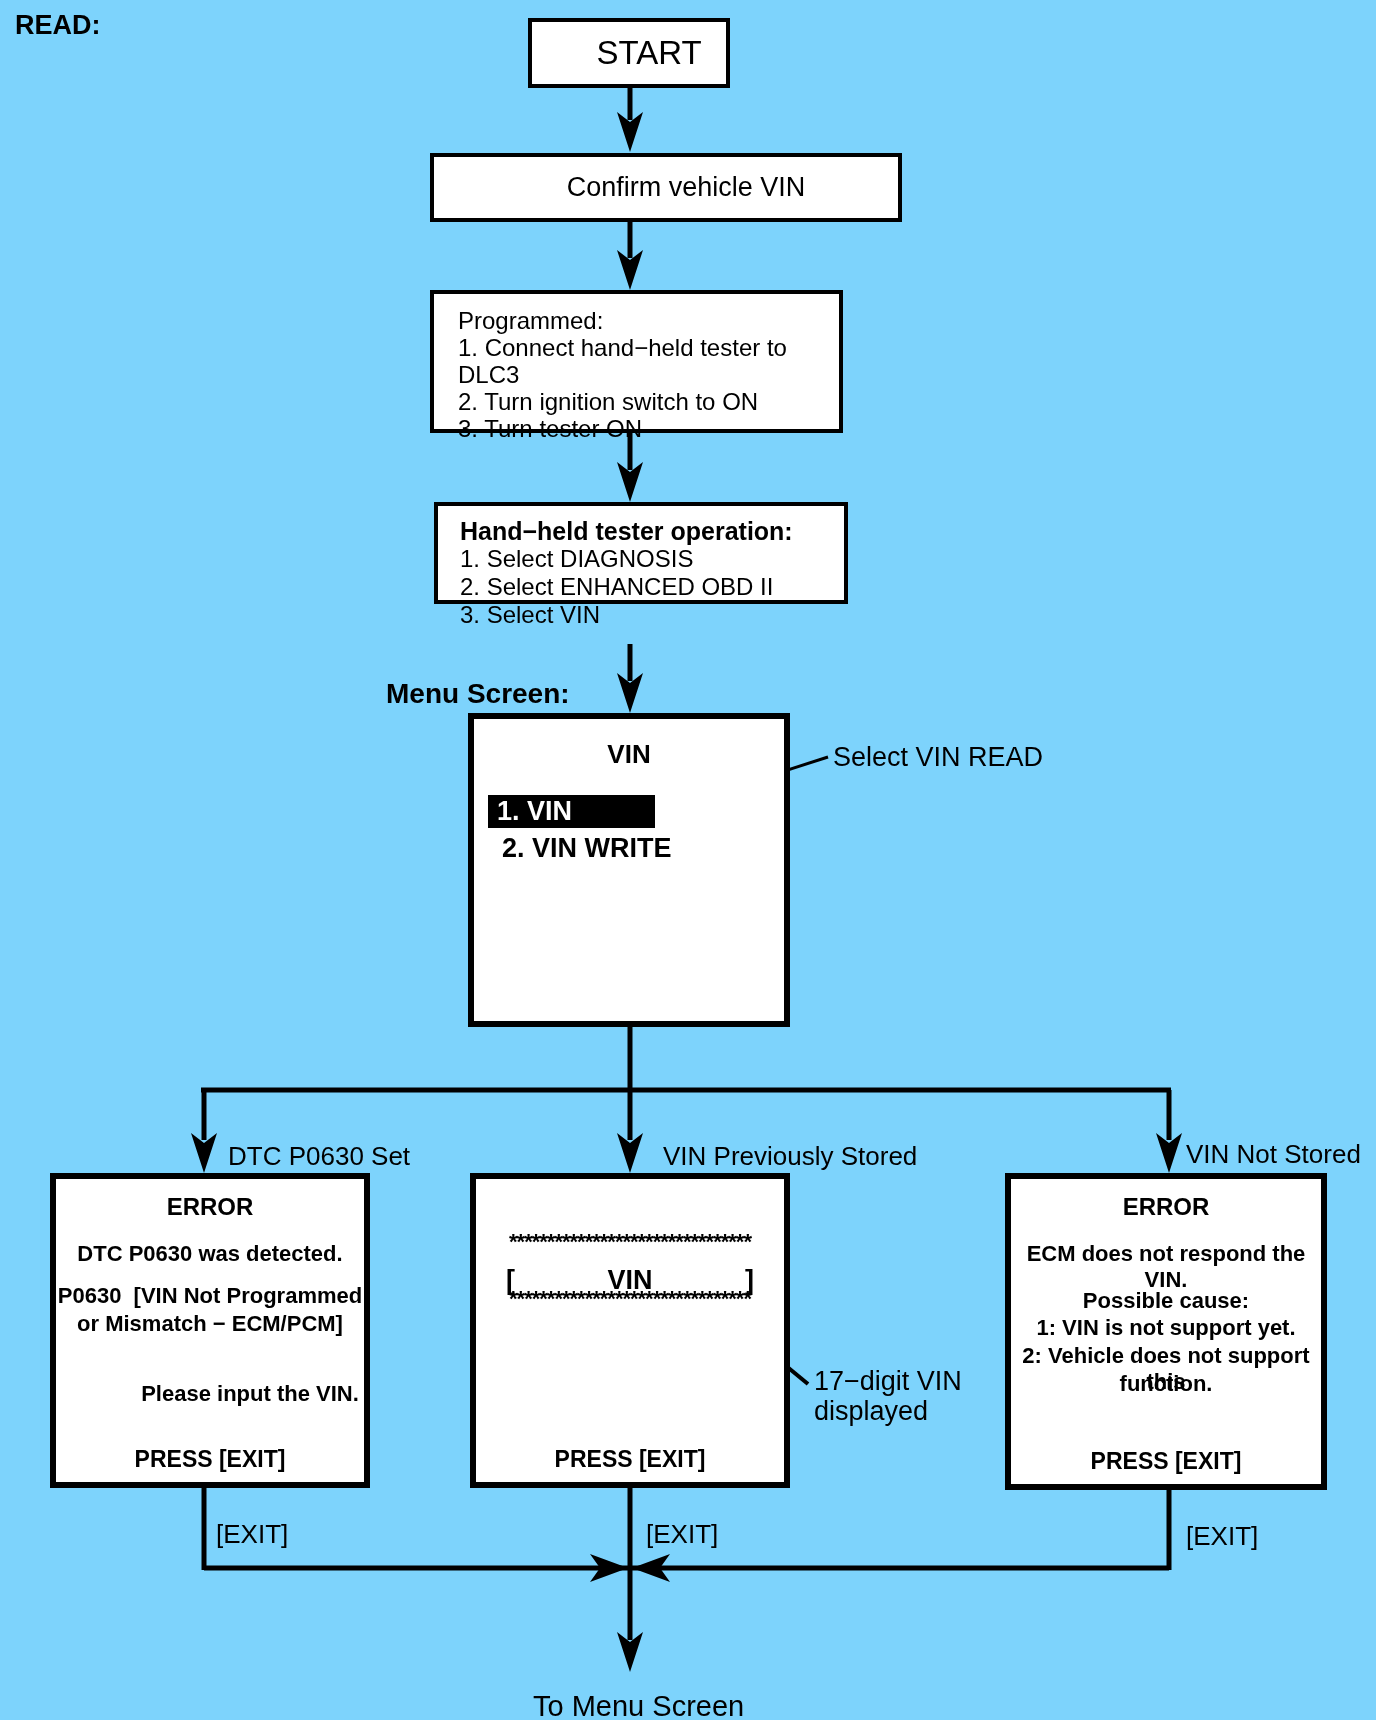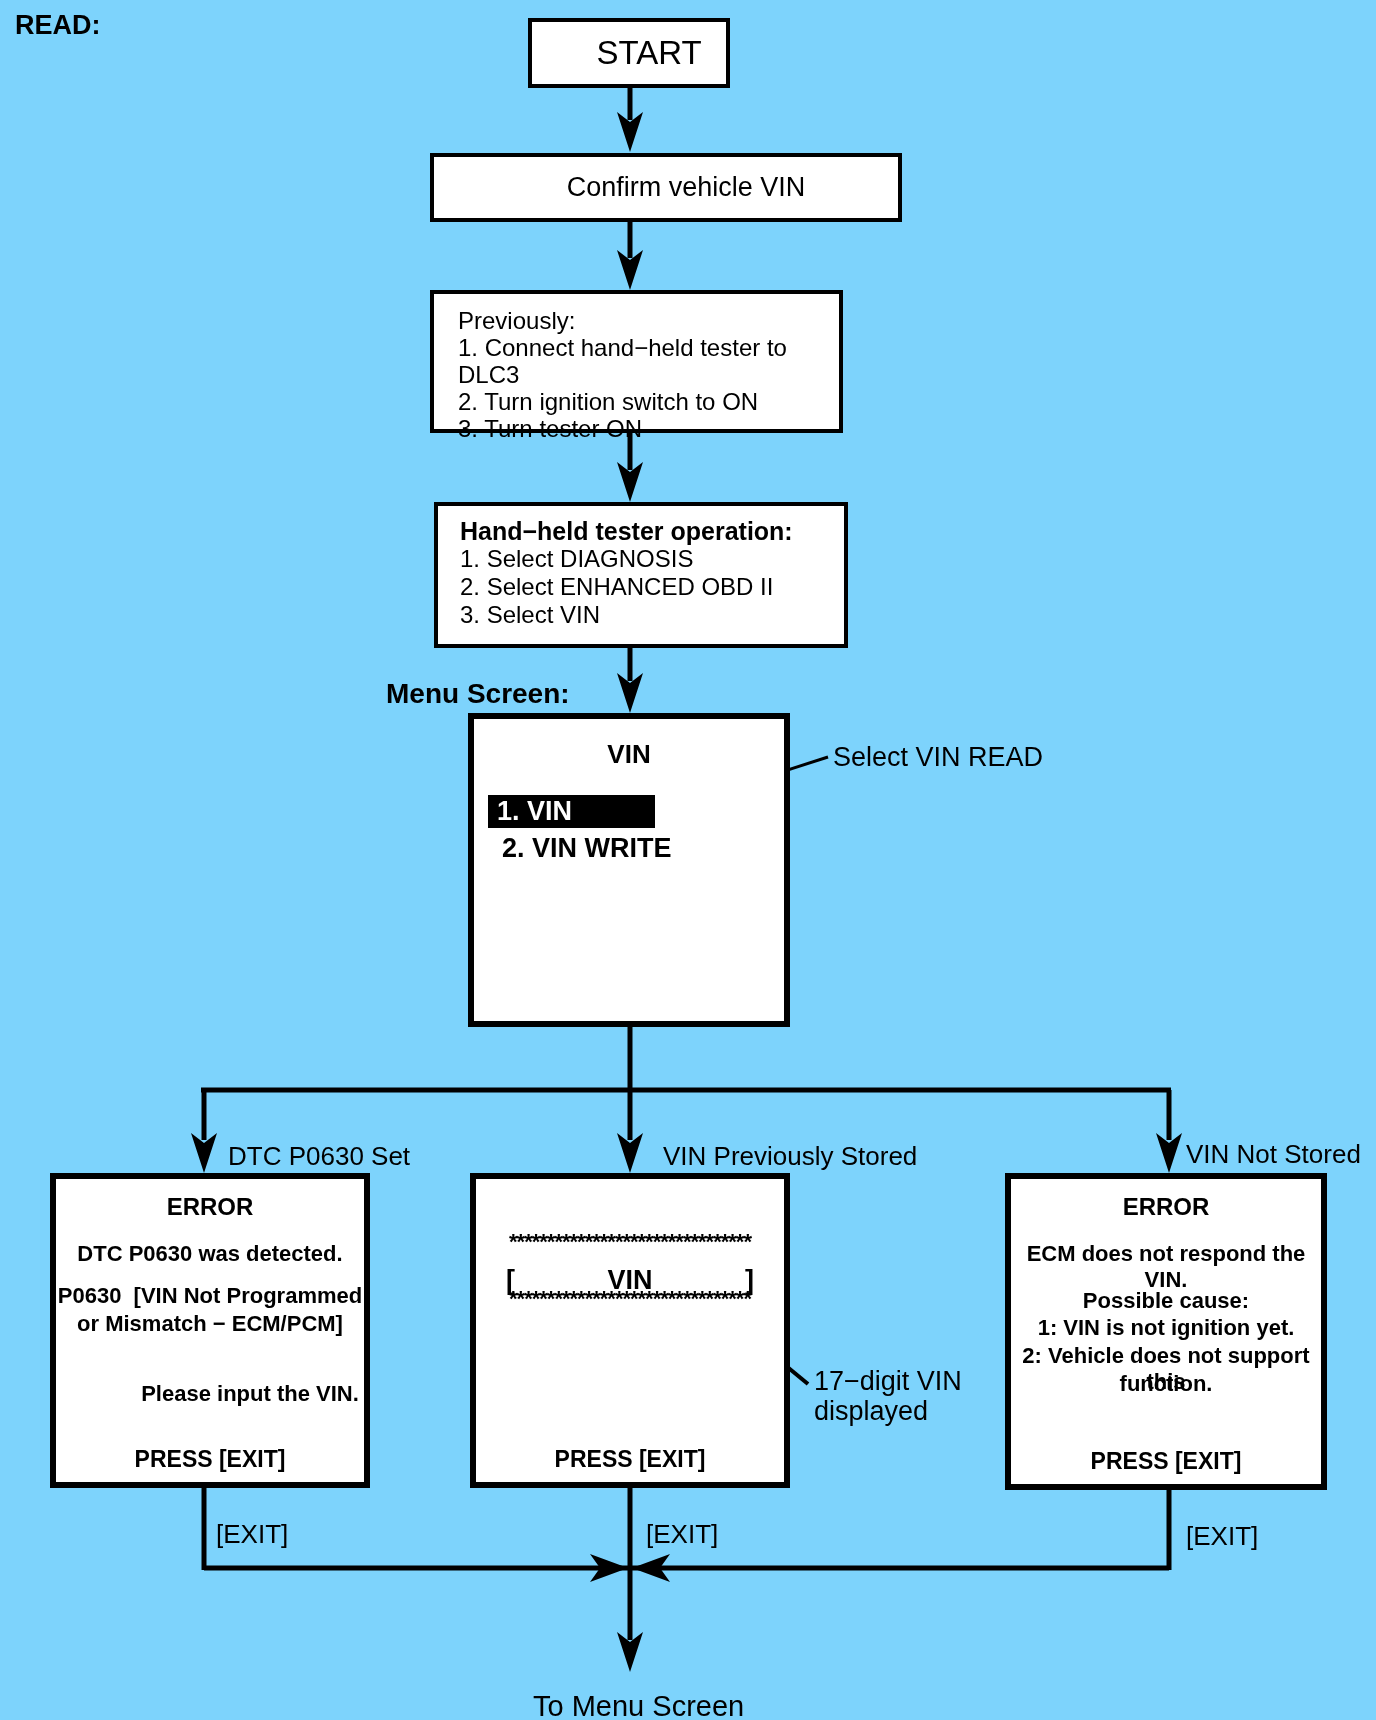--- a/index.html
+++ b/index.html
@@ -67,27 +67,27 @@
 
   <div class="box b4 ctr" style="left:528px;top:18px;width:202px;height:70px;font-size:33px;">
     <span>START</span>
   </div>
 
   <div class="box b4 ctr t27" style="left:430px;top:153px;width:472px;height:69px;">
     <span>Confirm vehicle VIN</span>
   </div>
 
   <div class="box b4 t24" style="left:430px;top:290px;width:413px;height:143px;padding:13px 0 0 24px;">
-    <div>Previously:</div>
+    <div>Programmed:</div>
     <div>1. Connect hand−held tester to DLC3</div>
     <div>2. Turn ignition switch to ON</div>
     <div>3. Turn tester ON</div>
   </div>
 
-  <div class="box b4" style="left:434px;top:502px;width:414px;height:146px;padding:11px 0 0 22px;font-size:24px;line-height:28px;">
+  <div class="box b4" style="left:434px;top:502px;width:414px;height:102px;padding:11px 0 0 22px;font-size:24px;line-height:28px;">
     <div class="bold" style="font-size:25px;">Hand−held tester operation:</div>
     <div>1. Select DIAGNOSIS</div>
     <div>2. Select ENHANCED OBD II</div>
     <div>3. Select VIN</div>
   </div>
 
   <div class="abs bold" style="left:386px;top:678px;font-size:28px;">Menu Screen:</div>
 
   <div class="box b6" style="left:468px;top:713px;width:322px;height:314px;">
     <div class="abs fullw bold t26" style="top:20px;">VIN</div>
@@ -123,21 +123,21 @@
 
   <div class="abs t27" style="left:814px;top:1366px;line-height:30px;">
     <div>17−digit VIN</div>
     <div>displayed</div>
   </div>
 
   <div class="box b6" style="left:1005px;top:1173px;width:322px;height:317px;">
     <div class="eline" style="top:14px;font-size:24px;">ERROR</div>
     <div class="eline" style="top:62px;">ECM does not respond the VIN.</div>
     <div class="eline" style="top:109px;">Possible cause:</div>
-    <div class="eline" style="top:136px;">1: VIN is not ignition yet.</div>
+    <div class="eline" style="top:136px;">1: VIN is not support yet.</div>
     <div class="eline" style="top:164px;">2: Vehicle does not support this</div>
     <div class="eline" style="top:192px;">function.</div>
     <div class="press" style="top:269px;">PRESS [EXIT]</div>
   </div>
 
   <div class="abs t26" style="left:216px;top:1519px;">[EXIT]</div>
   <div class="abs t26" style="left:646px;top:1519px;">[EXIT]</div>
   <div class="abs t26" style="left:1186px;top:1521px;">[EXIT]</div>
 
   <div class="abs" style="left:533px;top:1674px;font-size:29px;margin-top:16px;">To Menu Screen</div>

